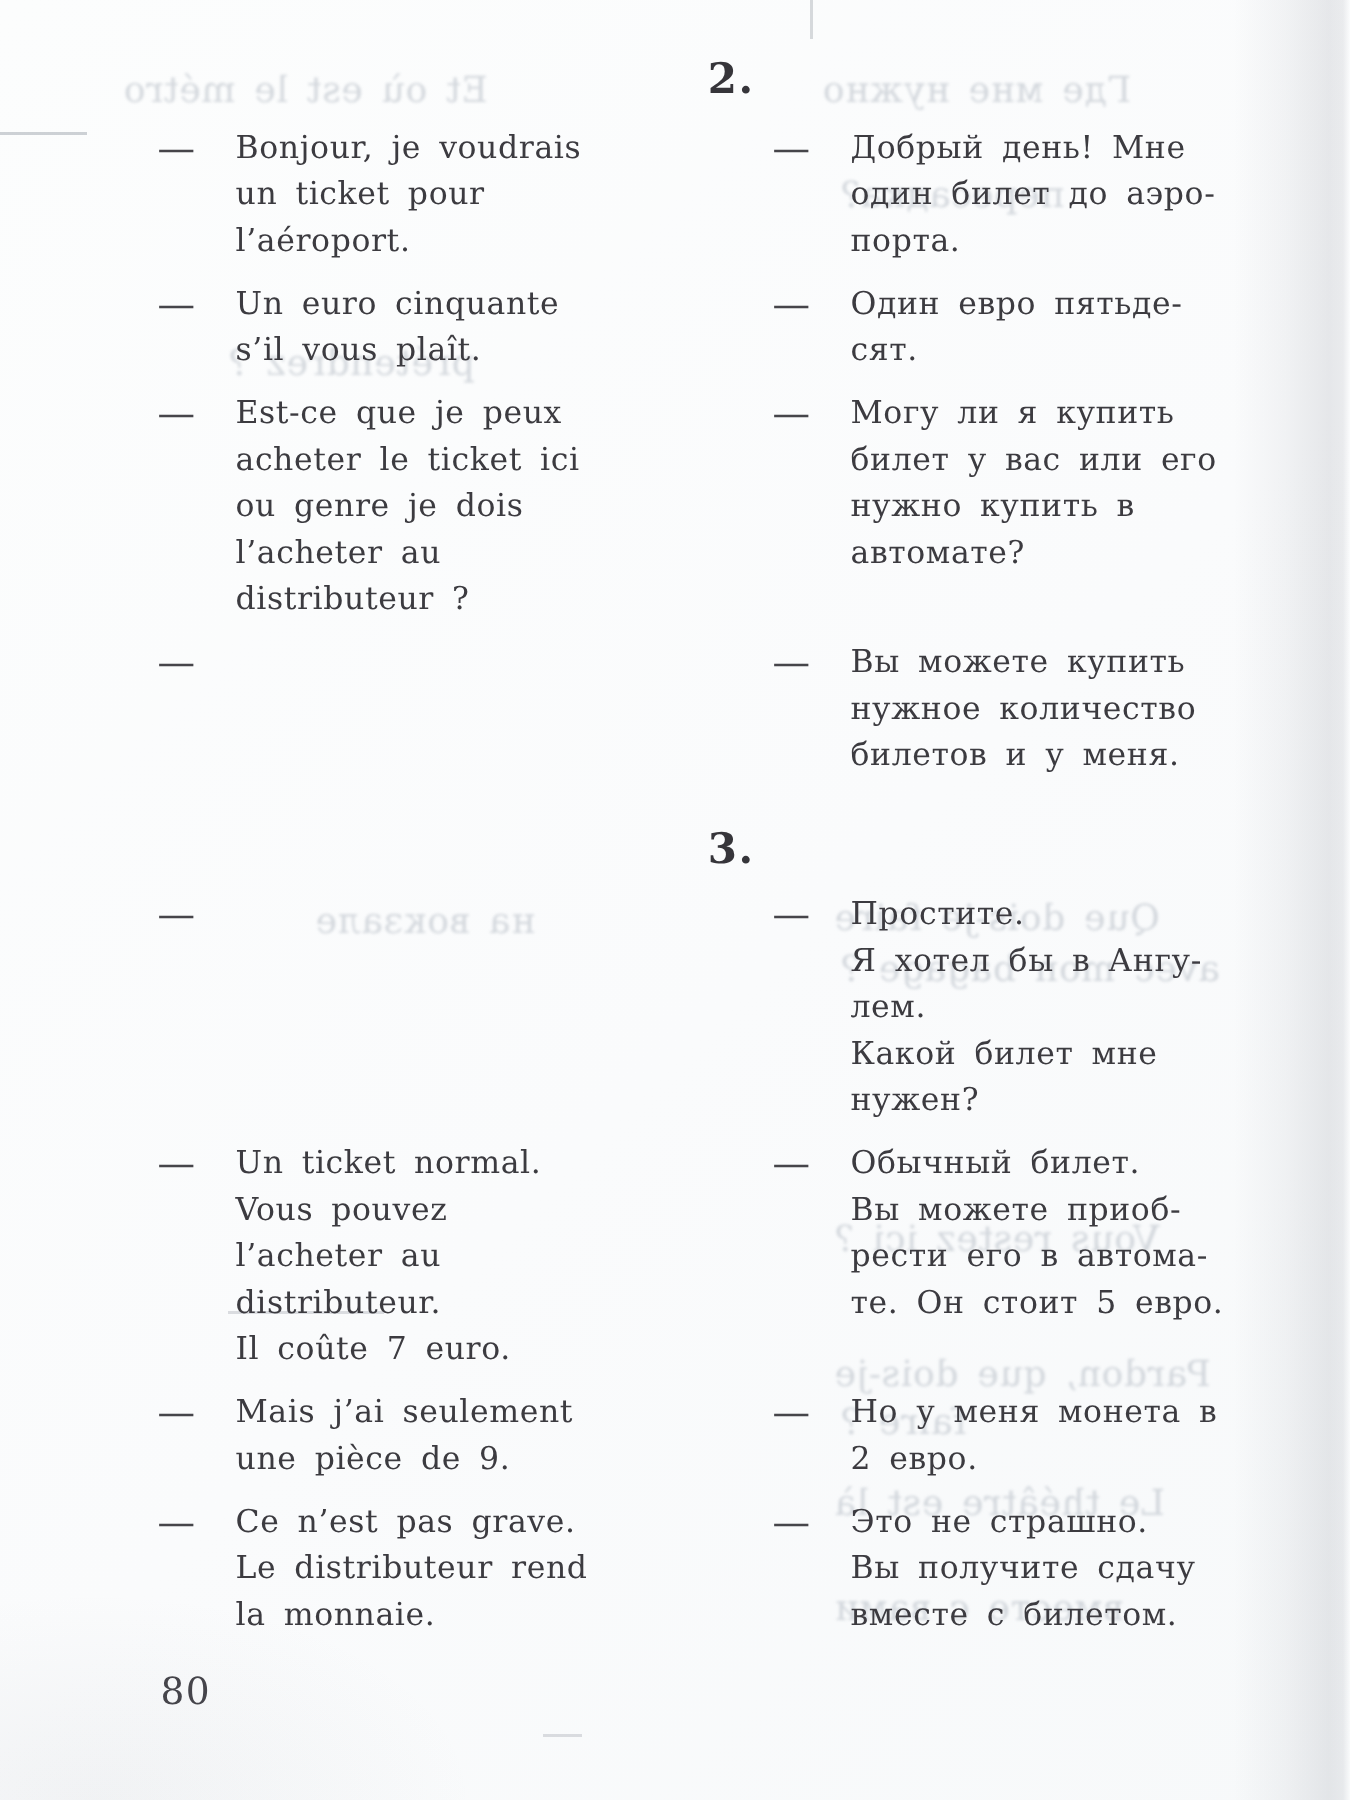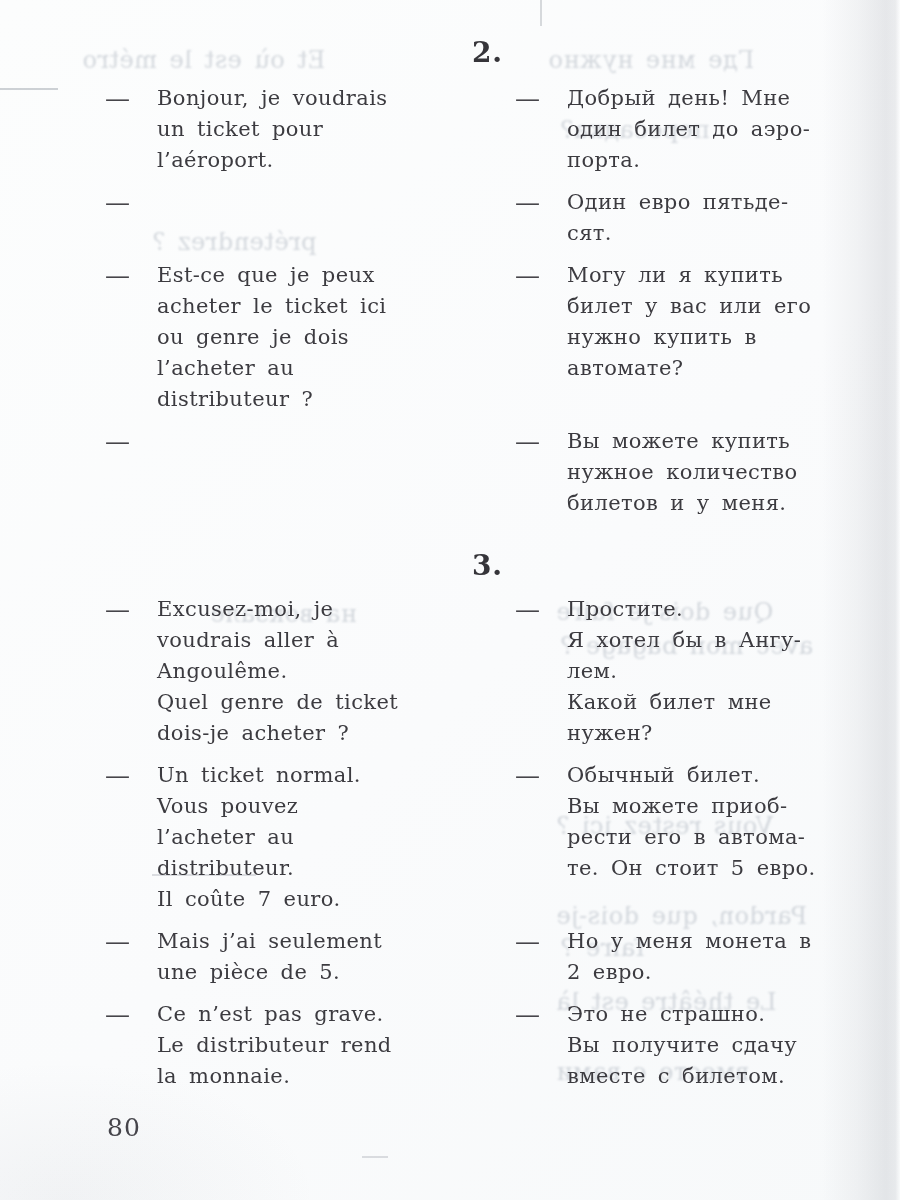--- a/index.html
+++ b/index.html
@@ -129,20 +129,22 @@
           <span class="dash">—</span>
           <p class="txt">Добрый день! Мне
 один билет до аэро-
 порта.</p>
         </div>
       </div>
 
       <div class="pair-row">
         <div class="cell">
           <span class="dash">—</span>
+          <p class="txt">Un euro cinquante
+s’il vous plaît.</p>
         </div>
         <div class="cell">
           <span class="dash">—</span>
           <p class="txt">Один евро пятьде-
 сят.</p>
         </div>
       </div>
 
       <div class="pair-row">
         <div class="cell">
@@ -174,25 +176,20 @@
         </div>
       </div>
     </section>
 
     <section>
       <h2 class="section-num second">3.</h2>
 
       <div class="pair-row">
         <div class="cell">
           <span class="dash">—</span>
-          <p class="txt">Excusez-moi, je
-voudrais aller à
-Angoulême.
-Quel genre de ticket
-dois-je acheter ?</p>
         </div>
         <div class="cell">
           <span class="dash">—</span>
           <p class="txt">Простите.
 Я хотел бы в Ангу-
 лем.
 Какой билет мне
 нужен?</p>
         </div>
       </div>
@@ -212,21 +209,21 @@
 Вы можете приоб-
 рести его в автома-
 те. Он стоит 5 евро.</p>
         </div>
       </div>
 
       <div class="pair-row">
         <div class="cell">
           <span class="dash">—</span>
           <p class="txt">Mais j’ai seulement
-une pièce de 5.</p>
+une pièce de 9.</p>
         </div>
         <div class="cell">
           <span class="dash">—</span>
           <p class="txt">Но у меня монета в
 2 евро.</p>
         </div>
       </div>
 
       <div class="pair-row">
         <div class="cell">

